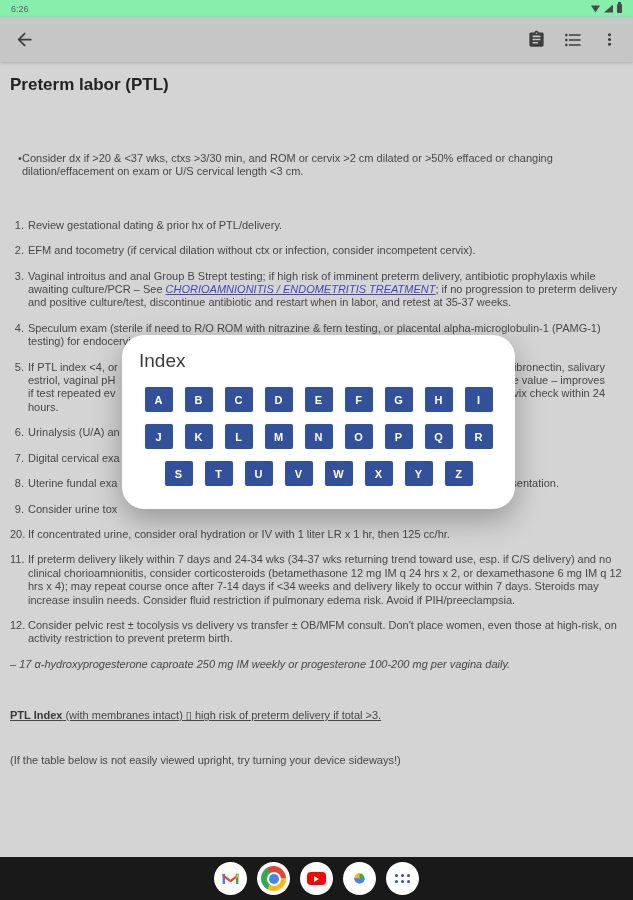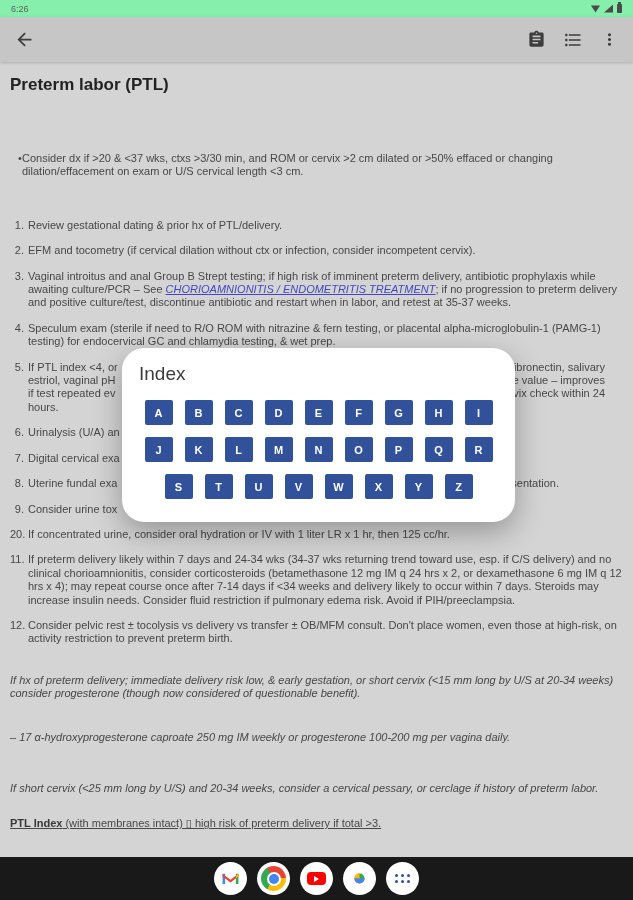--- a/index.html
+++ b/index.html
@@ -49,21 +49,21 @@
   .fragline .fr-wide { padding-right: 66px; }
   a.doclink { color: #4545bd; text-decoration: underline; font-style: italic; }
   .gap28 { margin-top: 28px; }
   .italic { font-style: italic; margin-bottom: 30px; }
   .italic.mb27 { margin-bottom: 38px; }
   .italic.mb22 { margin-bottom: 22px; }
   .ptl-line { margin-bottom: 31px; text-decoration: underline; }
   .ptl-line b { color: #383838; }
   
   .dialog {
-    position: absolute; left: 122px; top: 348px; width: 393px;
+    position: absolute; left: 122px; top: 335px; width: 393px;
     background: #ffffff; border-radius: 22px;
     box-shadow: 0 10px 30px rgba(0,0,0,0.30);
     padding: 15px 0 23px 0; z-index: 5;
   }
   .dialog-title { font-size: 19px; color: #3c3c3c; margin: 0 0 15px 17px; }
   .letter-row { display: flex; justify-content: center; gap: 12px; margin-bottom: 12px; }
   .letter-row:last-child { margin-bottom: 0; }
   .letter-btn {
     width: 28px; height: 25px; background: #32519b; color: #fff;
     font-size: 11px; font-weight: bold; border: none; border-radius: 2px;
@@ -206,23 +206,21 @@
   <div class="item">
     <span class="num">11.</span>
     <div class="txt">If preterm delivery likely within 7 days and 24-34 wks (34-37 wks returning trend toward use, esp. if C/S delivery) and no clinical chorioamnionitis, consider corticosteroids (betamethasone 12 mg IM q 24 hrs x 2, or dexamethasone 6 mg IM q 12 hrs x 4); may repeat course once after 7-14 days if &lt;34 weeks and delivery likely to occur within 7 days. Steroids may increase insulin needs. Consider fluid restriction if pulmonary edema risk. Avoid if PIH/preeclampsia.</div>
   </div>
 
   <div class="item">
     <span class="num">12.</span>
     <div class="txt">Consider pelvic rest ± tocolysis vs delivery vs transfer ± OB/MFM consult.  Don't place women, even those at high-risk, on activity restriction to prevent preterm birth.</div>
   </div>
 
-  <div class="italic gap28">If hx of preterm delivery; immediate delivery risk low, &amp; early gestation, or short cervix (&lt;15 mm long by U/S at 20-34 weeks) consider progesterone (though now considered of questionable benefit).</div>
   <div class="italic mb27">– 17 α-hydroxyprogesterone caproate 250 mg IM weekly or progesterone 100-200 mg per vagina daily.</div>
-  <div class="italic mb22">If short cervix (&lt;25 mm long by U/S) and 20-34 weeks, consider a cervical pessary, or cerclage if history of preterm labor.</div>
 
   <div class="ptl-line"><b>PTL Index</b><span> (with membranes intact) ▯ high risk of preterm delivery if total &gt;3.</span></div>
 
   <div>(If the table below is not easily viewed upright, try turning your device sideways!)</div>
 </div>
 
 <div class="dialog">
   <div class="dialog-title">Index</div>
   <div class="letter-row">
     <button class="letter-btn">A</button>

